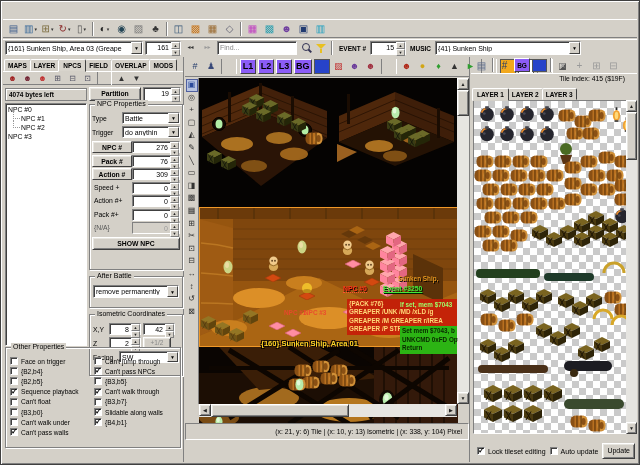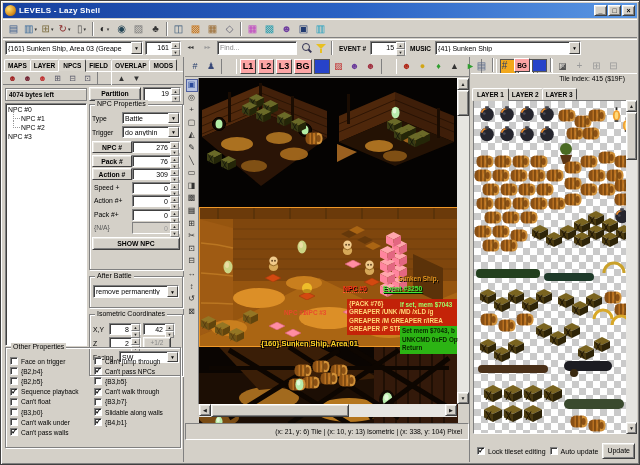--- a/index.html
+++ b/index.html
@@ -22,21 +22,21 @@
   
   .toolbar1{position:absolute;left:2px;top:18px;right:2px;height:19px;display:flex;align-items:center;
             border-top:1px solid #fff;border-bottom:1px solid #808080;padding:0 2px;}
   .toolbar2{position:absolute;left:2px;top:38px;right:2px;height:17px;display:flex;align-items:center;
             border-top:1px solid #fff;padding:0 2px;gap:2px;}
   .tbi{height:15px;min-width:17px;display:inline-flex;align-items:center;justify-content:center;padding:0 1px;flex:none;}
   .tbi .g{font-size:10px;line-height:13px;}
   .tbi .dd{font-size:5px;margin-left:1px;color:#333;}
   .tbi .dd:empty{display:none;}
   .tbi.sep{min-width:2px;width:2px;padding:0;height:14px;margin:0 2px;border-left:1px solid #808080;border-right:1px solid #fff;}
-  .tbi.txt{background:#fca5a5;border:1px solid;border-color:#fff #404040 #404040 #fff;min-width:16px;height:14px;margin:0 1px;}
+  .tbi.txt{background:#8b5cf6;border:1px solid;border-color:#fff #404040 #404040 #fff;min-width:16px;height:14px;margin:0 1px;}
   .tbi.txt .g{font-size:6.5px;font-weight:bold;}
   .tbi.swatch{width:15px;min-width:15px;height:13px;border:1px solid #555;margin:0 1px;}
   .tbi.dis .g{color:#9a9a9a !important;}
   .combo{display:inline-flex;align-items:center;height:14px;background:#fff;border:1px solid;border-color:#808080 #fff #fff #808080;box-shadow:inset 1px 1px 0 #404040;overflow:hidden;}
   .combo .cv{flex:1;padding:0 2px;font-size:7px;white-space:nowrap;overflow:hidden;}
   .combo .cd{width:11px;height:100%;flex:none;display:flex;align-items:center;justify-content:center;font-size:5px;
              background:#d4d0c8;border:1px solid;border-color:#fff #404040 #404040 #fff;}
   .spin{display:inline-flex;height:14px;background:#fff;border:1px solid;border-color:#808080 #fff #fff #808080;box-shadow:inset 1px 1px 0 #404040;}
   .spin .val{flex:1;font-size:7px;text-align:right;padding:2px 2px 0 1px;white-space:nowrap;}
   .spin .ud{width:9px;display:flex;flex-direction:column;flex:none;}
@@ -130,27 +130,20 @@
   .tileset{position:absolute;left:2px;top:43px;width:158px;height:334px;border:1px solid;border-color:#808080 #fff #fff #808080;overflow:hidden;background:#fff;}
   .rp-vscroll{position:absolute;right:0;top:43px;width:11px;height:334px;background:#e6e5e1;display:flex;flex-direction:column;}
   .rp-bottom{position:absolute;left:0;right:0;top:385px;height:18px;display:flex;align-items:center;gap:4px;padding:0 2px 0 6px;}
   .updatebtn{width:44px;height:16px;font-size:7px;text-align:center;line-height:14px;margin-left:auto;}
 </style>
 </head>
 <body>
 
 <div class="window">
 
-  <div class="titlebar">
-    <span class="appicon"></span>
-    <span class="tbtitle">LEVELS - Lazy Shell</span>
-    <span class="wbtn btn3">_</span>
-    <span class="wbtn btn3">□</span>
-    <span class="wbtn btn3">×</span>
-  </div>
 
   <div class="toolbar1">
 
       <span class="tbi" style="color: rgb(58, 90, 138);">
         <span class="g" style="color: rgb(58, 90, 138);">▤</span>
 
       </span>
 
       <span class="tbi" style="color: rgb(58, 106, 154);">
         <span class="g" style="color: rgb(58, 106, 154);">▥</span>

